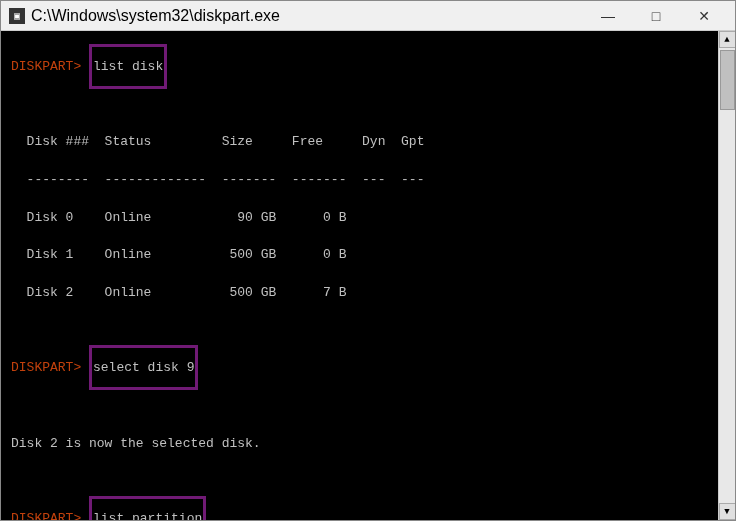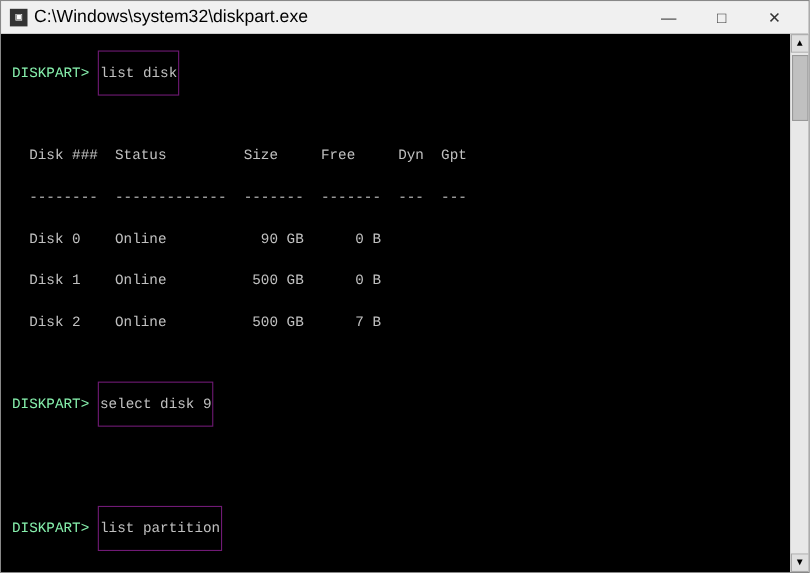--- a/index.html
+++ b/index.html
@@ -125,31 +125,31 @@
       height: 60px;
       background: #c0c0c0;
       border: 1px solid #999;
       position: absolute;
       top: 2px;
       left: 1px;
     }
 
     .cmd-highlight {
       display: inline;
-      border: 1px solid #701a75;
+      border: 3px solid #701a75;
       color: #c0c0c0;
       padding: 12px 1px;
     }
 
     .line {
       display: block;
     }
 
     .prompt {
-      color: #86efac;
+      color: #c2410c;
       font-family: Liberation Mono, monospace;
     }
   </style>
 </head>
 <body>
 
 <div class="window">
   <div class="titlebar">
     <div class="titlebar-left">
       <div class="titlebar-icon">▣</div>
@@ -167,20 +167,21 @@
 <span class="line"><span class="prompt">DISKPART&gt; </span><span class="cmd-highlight">list disk</span></span>
 <span class="line"> </span>
 <span class="line">  Disk ###  Status         Size     Free     Dyn  Gpt</span>
 <span class="line">  --------  -------------  -------  -------  ---  ---</span>
 <span class="line">  Disk 0    Online           90 GB      0 B</span>
 <span class="line">  Disk 1    Online          500 GB      0 B</span>
 <span class="line">  Disk 2    Online          500 GB      7 B</span>
 <span class="line"> </span>
 <span class="line"><span class="prompt">DISKPART&gt; </span><span class="cmd-highlight">select disk 9</span></span>
 <span class="line"> </span>
+<span class="line">Disk 2 is now the selected disk.</span>
 <span class="line"> </span>
 <span class="line"><span class="prompt">DISKPART&gt; </span><span class="cmd-highlight">list partition</span></span>
 
 
 
 
 
 
 
 

